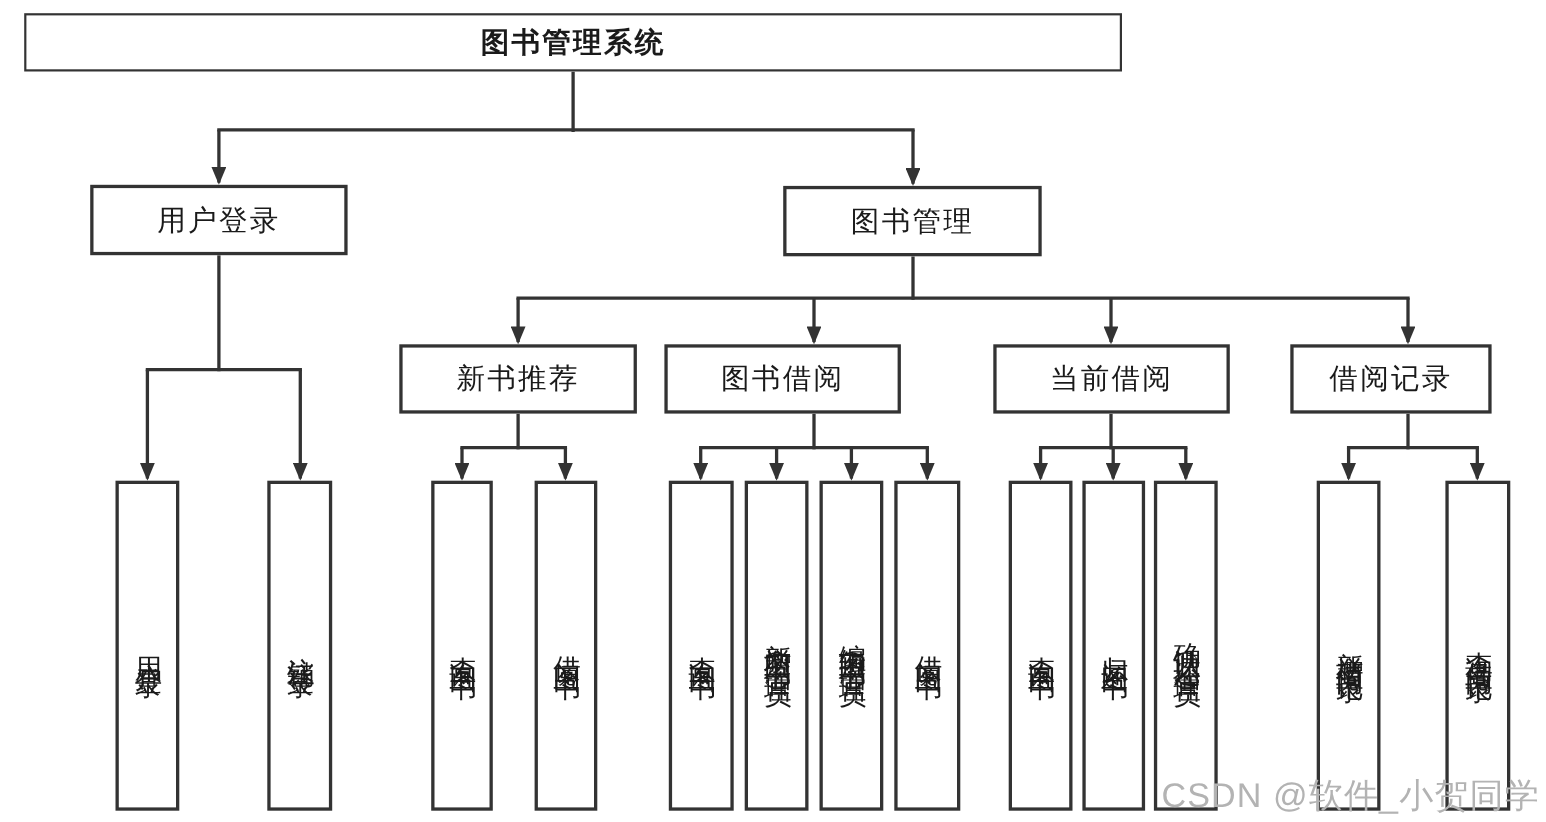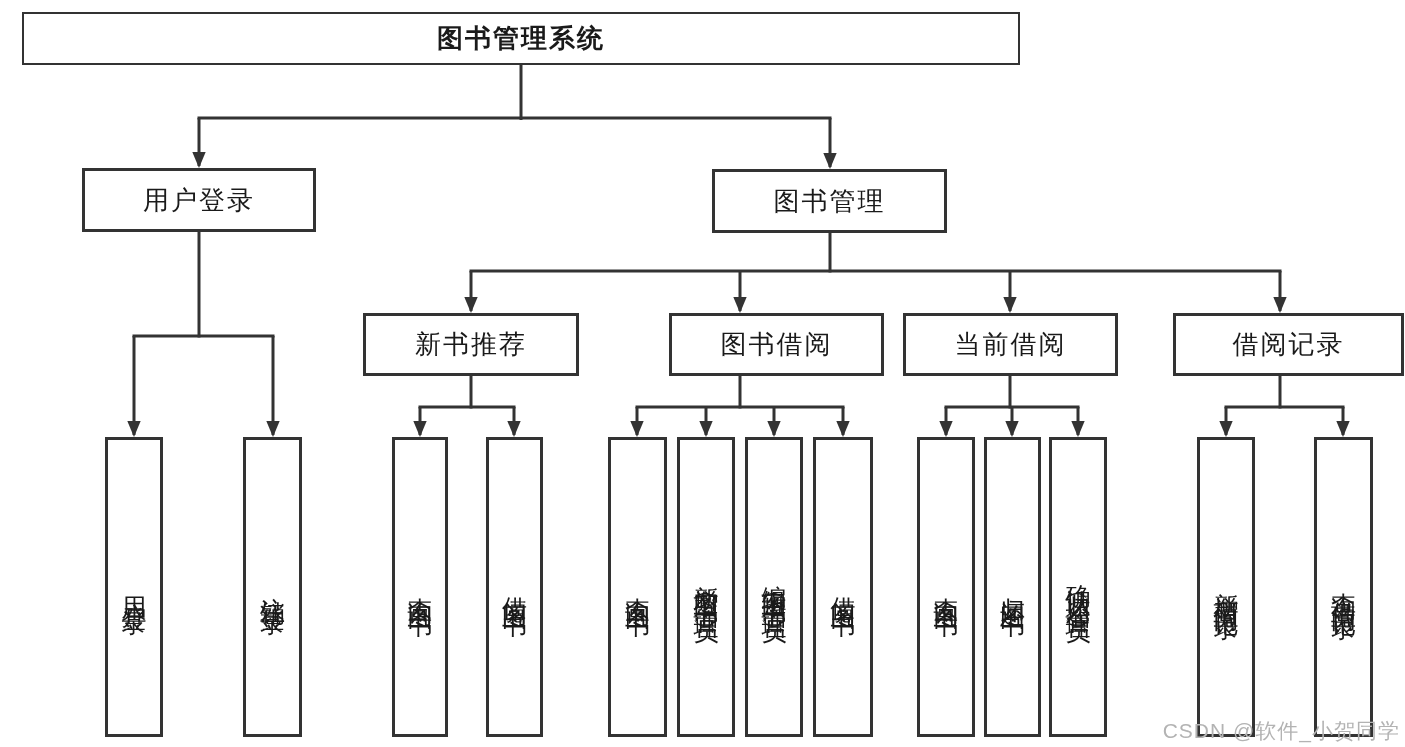--- a/index.html
+++ b/index.html
@@ -22,21 +22,21 @@
     color:var(--color-text);z-index:2;
   }
   .node-root{border-width:2px;font-weight:bold;}
   .node-h{font-size:26px;letter-spacing:2px;white-space:nowrap;}
   .node-v span{
     writing-mode:vertical-rl;text-orientation:mixed;
     font-size:25px;letter-spacing:5px;line-height:1;
   }
   .watermark{
     position:absolute;right:5px;bottom:2px;z-index:3;
-    font-size:21px;letter-spacing:1px;color:var(--color-watermark);white-space:nowrap;
+    font-size:31px;letter-spacing:1px;color:var(--color-watermark);white-space:nowrap;
   }
 </style>
 </head>
 <body>
 
 <div class="stage">
 
   <svg id="connector-layer" width="1405" height="747" viewBox="0 0 1405 747">
     <defs>
       <marker id="arrowhead" viewBox="0 0 12 10" refX="10.5" refY="5" markerWidth="5.5" markerHeight="4.5" orient="auto" markerUnits="strokeWidth">
@@ -106,27 +106,27 @@
   <div class="node node-h" style="left:82px;top:168px;width:234px;height:64px;">
     <span>用户登录</span>
   </div>
   <div class="node node-h" style="left:712px;top:169px;width:235px;height:64px;">
     <span>图书管理</span>
   </div>
 
   <div class="node node-h" style="left:363px;top:313px;width:216px;height:63px;">
     <span>新书推荐</span>
   </div>
-  <div class="node node-h" style="left:669px;top:313px;width:215px;height:63px;text-align:center;">
+  <div class="node node-h" style="left:604px;top:313px;width:215px;height:63px;text-align:center;">
     <span>图书借阅</span>
   </div>
   <div class="node node-h" style="left:903px;top:313px;width:215px;height:63px;text-align:right;">
     <span>当前借阅</span>
   </div>
-  <div class="node node-h" style="left:1173px;top:313px;width:231px;height:63px;">
+  <div class="node node-h" style="left:1173px;top:313px;width:183px;height:63px;">
     <span>借阅记录</span>
   </div>
 
   <div class="node node-v" style="left:105px;top:437px;width:58px;height:300px;">
     <span>用户登录</span>
   </div>
   <div class="node node-v" style="left:243px;top:437px;width:59px;height:300px;">
     <span>注销登录</span>
   </div>
 

